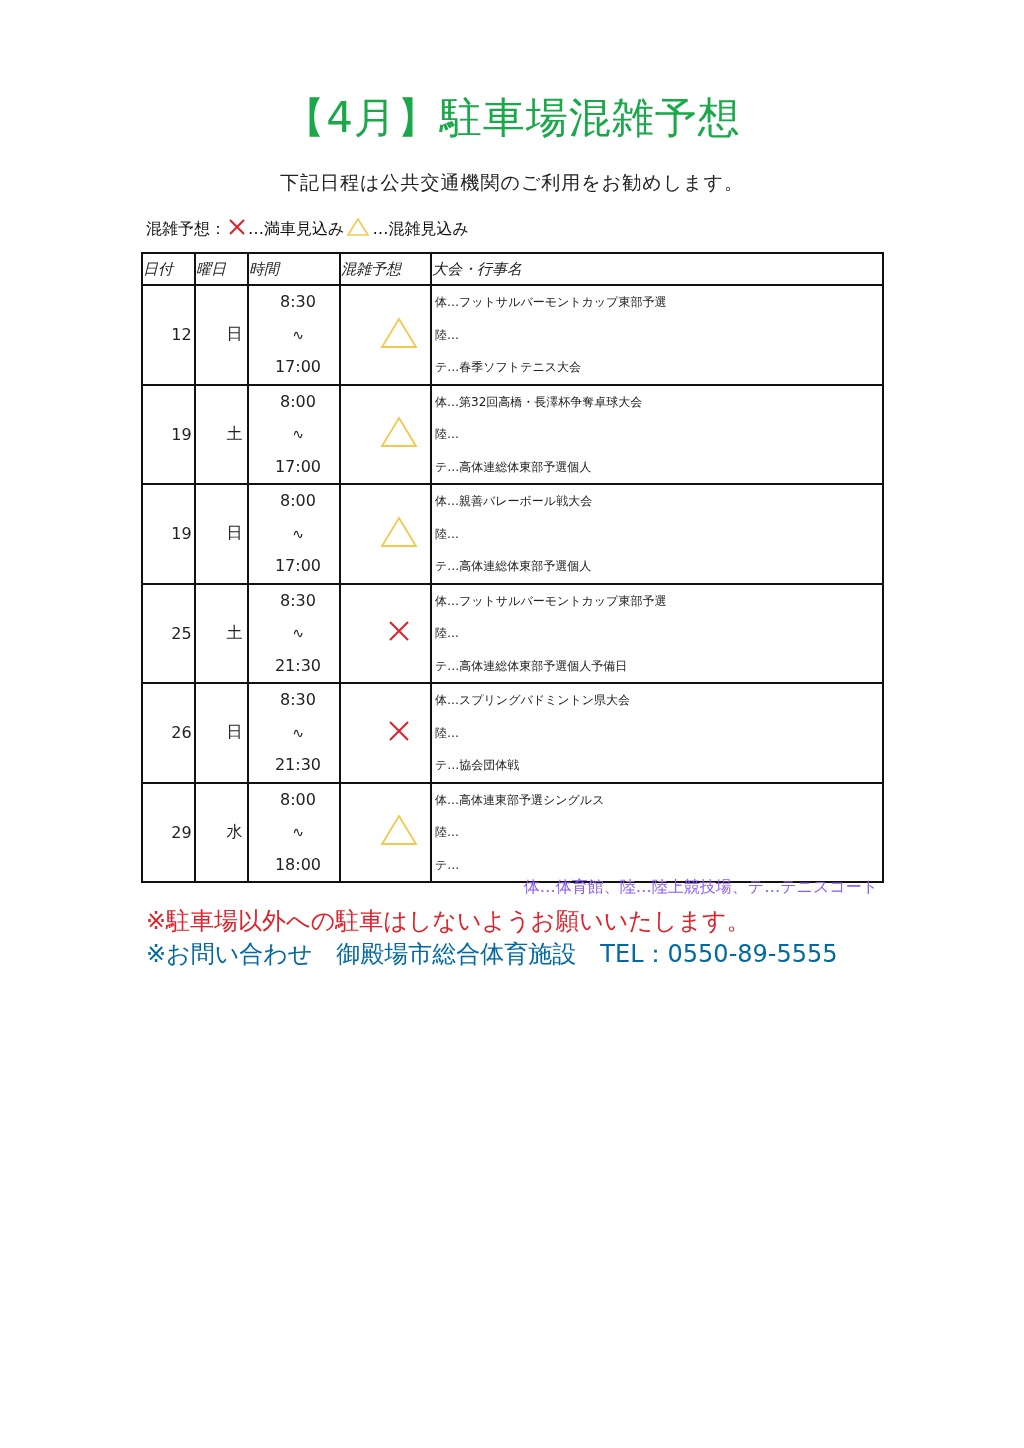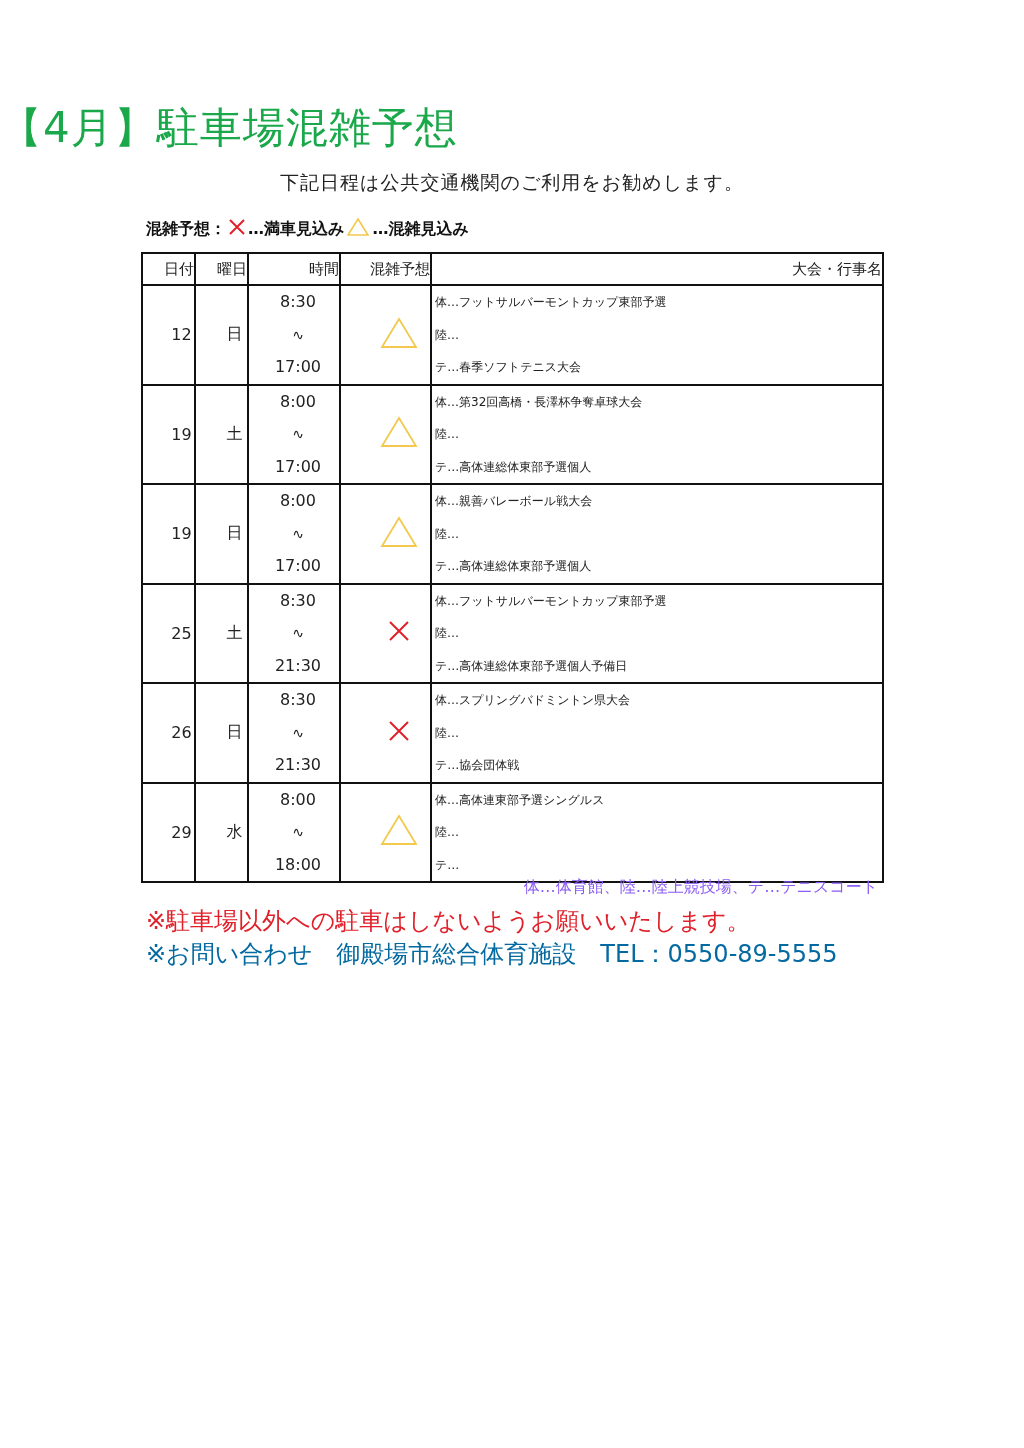--- a/index.html
+++ b/index.html
@@ -1,39 +1,39 @@
 <!DOCTYPE html>
 <html><head>
   <meta charset="utf-8">
   <style>
     html, body { margin: 0; padding: 0; background: #ffffff; }
     body {
       width: 1024px; height: 1448px; position: relative; overflow: hidden;
       font-family: "DejaVu Sans", "Liberation Sans", sans-serif; color: #222;
     }
     .title {
-      position: absolute; top: 98px; left: 0; width: 1024px; 
+      position: absolute; top: 88px; left: 0; width: 1024px; text-align: center;
       font-size: 42px; color: #1aa84a; letter-spacing: 1px; line-height: 60px;
     }
     .subtitle {
       position: absolute; top: 170px; left: 0; width: 1024px; text-align: center;
       font-size: 19px; color: #222; letter-spacing: 1px;
     }
     .legend {
-      position: absolute; top: 217px; left: 146px; font-size: 16px; font-weight: bold; color: #111;
+      position: absolute; top: 217px; left: 146px; font-size: 16px; font-weight: normal; color: #111;
       display: flex; align-items: center; white-space: nowrap;
     }
     .legend .x-mark { color: #e0202a; font-weight: normal; font-size: 20px; margin: 0 2px; }
     .legend .tri-mark { display: inline-block; margin: 0 2px; }
     table.sched {
       position: absolute; top: 252px; left: 141px; width: 741px;
       border-collapse: collapse; table-layout: fixed; font-size: 16px; color: #222;
     }
     table.sched th, table.sched td { border: 2px solid #111; padding: 0; }
-    table.sched th { font-weight: normal; height: 30px; text-align: right; font-size: 15px; }
+    table.sched th { font-weight: normal; height: 30px; text-align: left; font-size: 15px; font-style: italic; }
     table.sched td.c { text-align: center; vertical-align: middle; padding-left: 26px; }
     .time-cell div { height: 32.5px; line-height: 32.5px; text-align: center; margin-left: 8px; }
     .time-cell .tilde { font-size: 14px; }
     .event-cell div { height: 32.5px; line-height: 32.5px; padding-left: 3px; white-space: nowrap; font-size: 12px; }
     .footnote {
       position: absolute; top: 877px; right: 146px; font-size: 16px; color: #8b5cf6; text-align: right;
     }
     .notes { position: absolute; top: 905px; left: 146px; font-size: 24px; line-height: 33px; }
     .notes .red { color: #e0202a; }
     .notes .black { color: #0369a1; }

